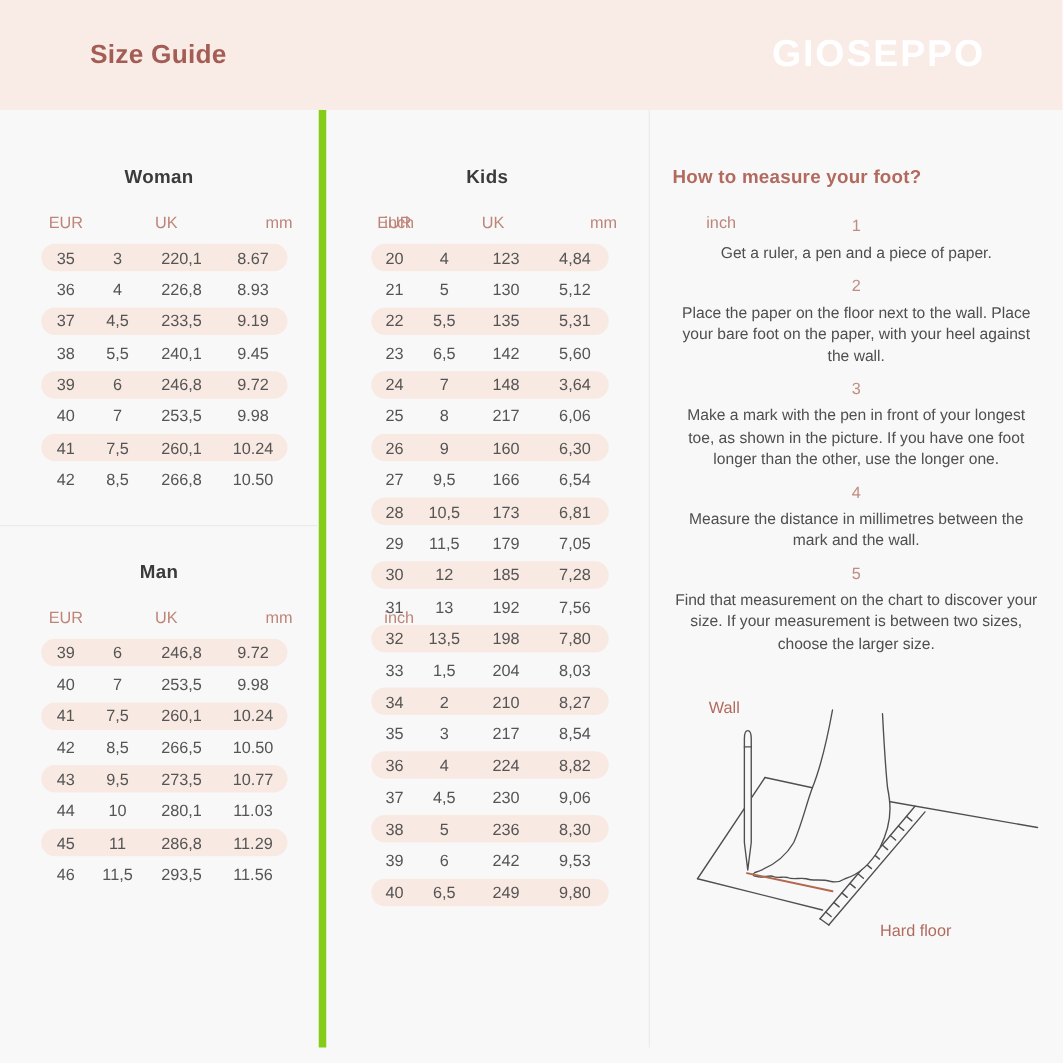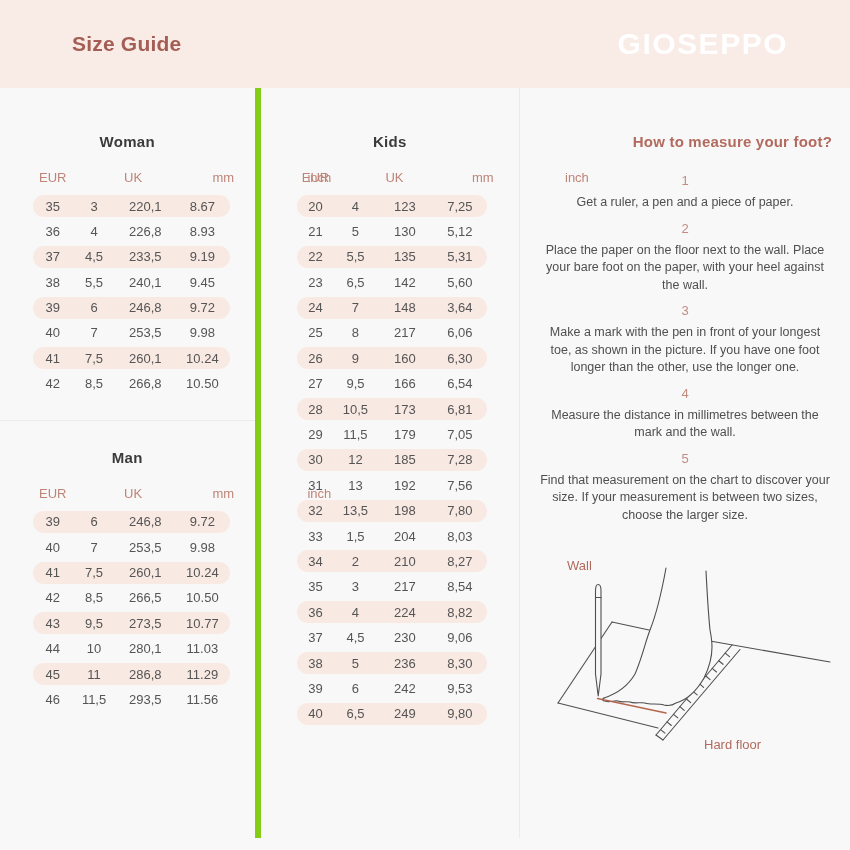--- a/index.html
+++ b/index.html
@@ -48,21 +48,21 @@
     display:grid; grid-template-columns:20% 22% 30% 28%; align-items:center;
     font-size:13px; color:#555555;
   }
   .trow span { text-align:center; }
   .trow.alt { background:#F9E9E3; border-radius:11px; }
   .section-divider {
     border:none; border-top:1px solid #EBEBEB; margin-top:25px;
   }
   
   .measure-title {
-    margin-top:45px; height:20px; text-align:right;
+    margin-top:45px; height:20px; text-align:left;
     font-size:15px; font-weight:700; color:#B26A5E; letter-spacing:.2px;
   }
   .steps { text-align:center; }
   .step-num {
     margin-top:9px; height:18px; font-size:13px; color:#C08D82;
   }
   .step-num.first { margin-top:20px; }
   .step-text {
     margin:3px auto 0; max-width:292px;
     font-size:12.5px; line-height:17.5px; color:#4F4F4F;
@@ -213,21 +213,21 @@
         <span>EUR</span>
         <span>UK</span>
         <span>mm</span>
         <span>inch</span>
       </div>
       <div class="tbody">
           <div class="trow alt">
             <span>20</span>
             <span>4</span>
             <span>123</span>
-            <span>7,25</span>
+            <span>4,84</span>
           </div>
           <div class="trow">
             <span>21</span>
             <span>5</span>
             <span>130</span>
             <span>5,12</span>
           </div>
           <div class="trow alt">
             <span>22</span>
             <span>5,5</span>

